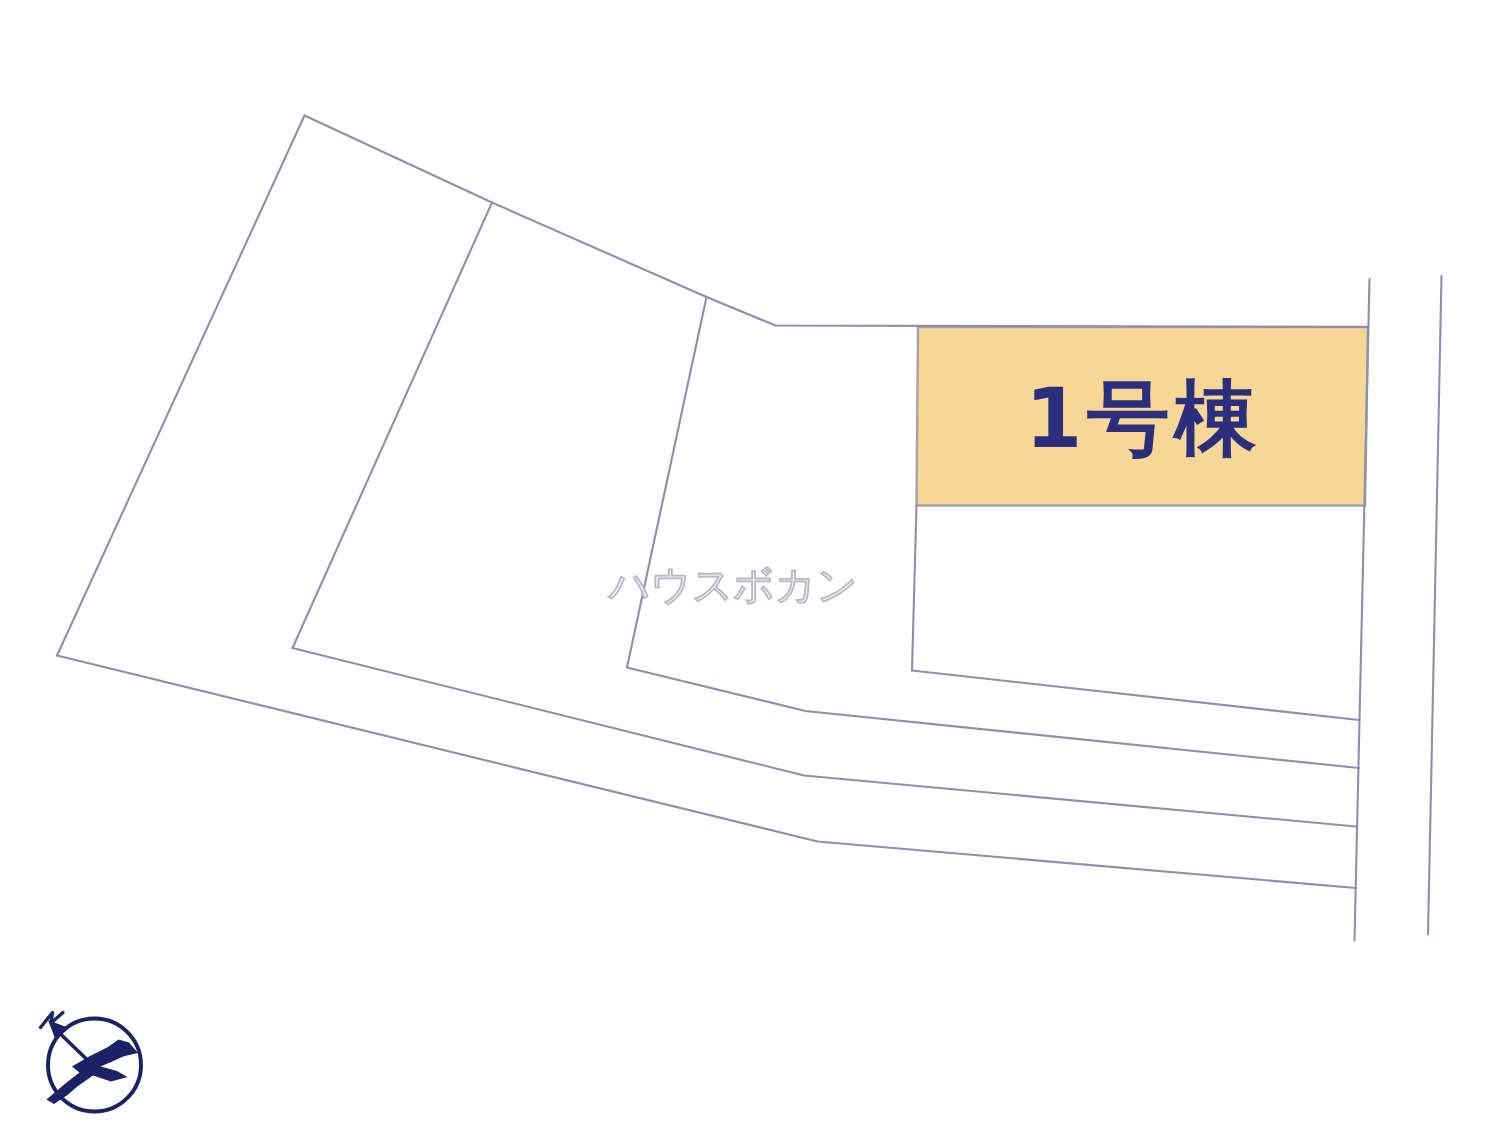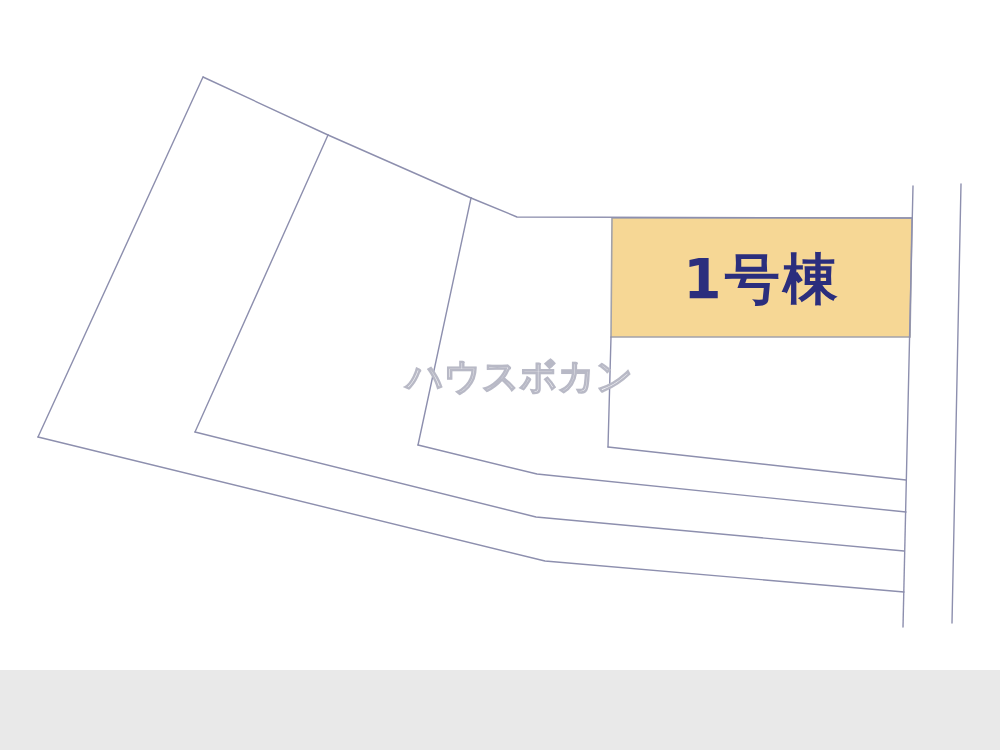--- a/index.html
+++ b/index.html
@@ -7,39 +7,39 @@
     --line:#8d8fae;
     --line_gray:#a2a2aa;
     --parcel_fill:#f6d795;
     --label_navy:#2b2e7d;
     --compass_navy:#1b2166;
     --watermark_stroke:#b8b9c6;
   }
   html,body{margin:0;padding:0;background:#e9e9e9;}
   .stage{
     position:relative;
-    width:1000px;height:670px;
+    width:1000px;height:750px;
     background:var(--background);
     overflow:hidden;
     font-family:"DejaVu Sans","Liberation Sans",sans-serif;
   }
   .plan-svg{position:absolute;left:0;top:0;width:1000px;height:750px;}
   .plan-svg polyline{fill:none;stroke:var(--line);stroke-width:1.4;stroke-linejoin:round;stroke-linecap:round;}
   .plan-svg .lot-fill{fill:var(--parcel_fill);stroke:var(--line_gray);stroke-width:1.6;}
   .parcel-label{
     position:absolute;left:612px;top:218px;width:300px;height:119px;
     display:flex;align-items:center;justify-content:center;
     padding-top:5px;box-sizing:border-box;
     font-size:55px;font-weight:bold;letter-spacing:3px;
     color:var(--label_navy);
     user-select:none;white-space:nowrap;
   }
   .watermark{
-    position:absolute;left:406px;top:352px;width:200px;height:40px;
-    font-size:37px;font-weight:bold;letter-spacing:0px;white-space:nowrap;
+    position:absolute;left:406px;top:372px;width:200px;height:40px;
+    font-size:27px;font-weight:normal;letter-spacing:0px;white-space:nowrap;
     color:rgba(255,255,255,0.72);
     -webkit-text-stroke:1.2px var(--watermark_stroke);
     text-shadow:0 0 1px rgba(176,177,194,0.55);
     user-select:none;
   }
   .compass-svg{position:absolute;left:22px;top:669px;width:82px;height:82px;}
   .compass-svg .stroke{fill:none;stroke:var(--compass_navy);stroke-linecap:round;stroke-linejoin:round;}
   .compass-svg .fill{fill:var(--compass_navy);stroke:none;}
 </style>
 </head>

